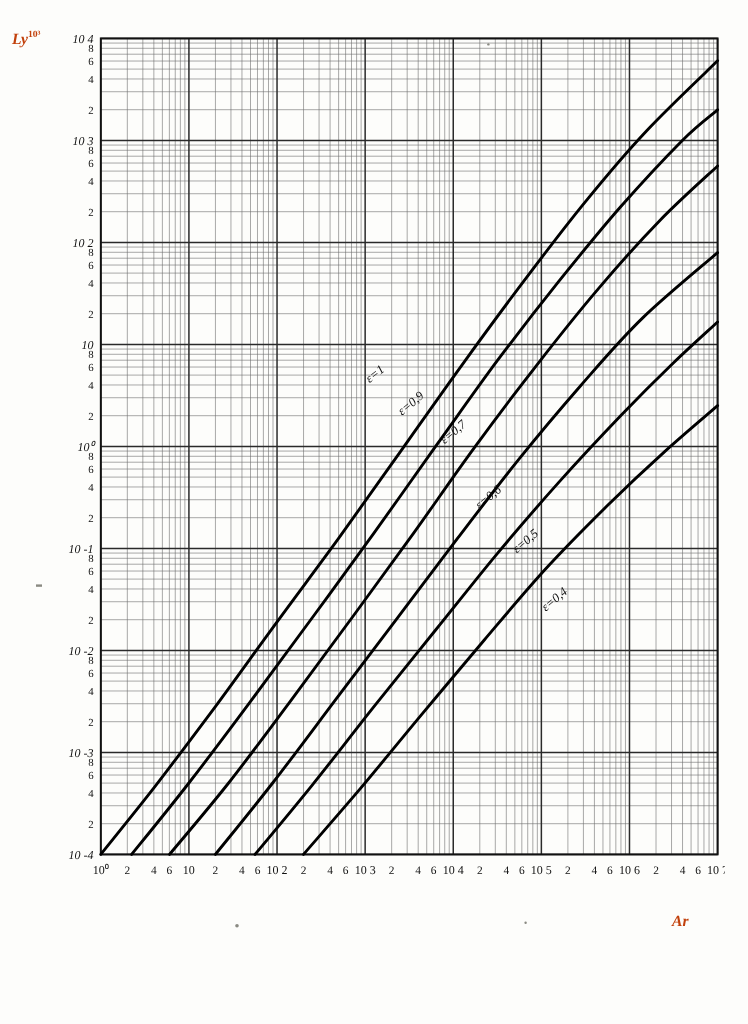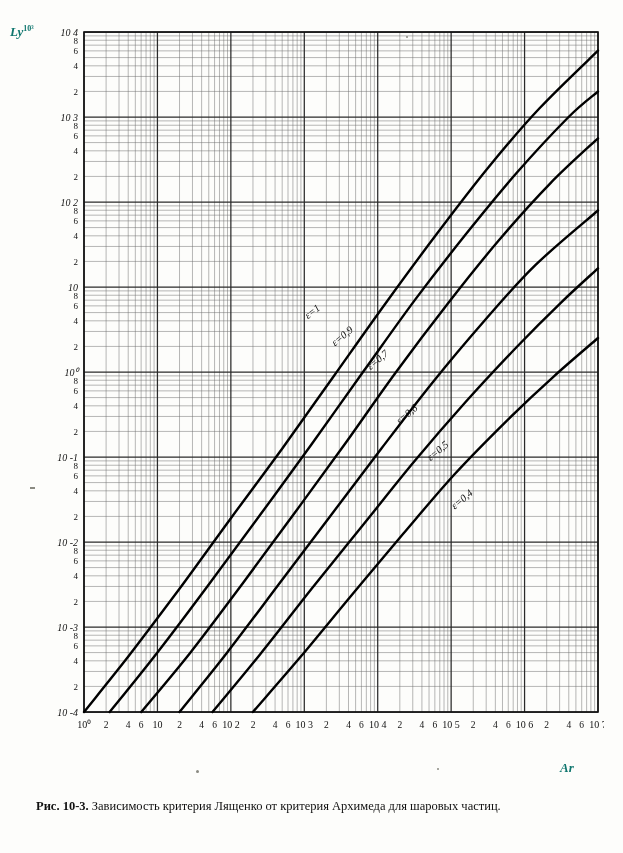--- a/index.html
+++ b/index.html
@@ -26,21 +26,21 @@
     width:562px;height:718px;
     display:block;
   }
   
   .axis-title{
     position:absolute;
     font-family:"Liberation Serif", serif;
     font-style:italic;
     font-weight:bold;
     font-size:13px;
-    color:#0f766e;
+    color:#c2410c;
     white-space:nowrap;
   }
   #ylabel{ left:10px; top:24px; }
   #ylabel sup{ font-size:8px; font-style:normal; }
   #xlabel{ left:560px; top:760px;text-align:center; }
 
   
   .caption{
     position:absolute;
     left:36px;top:798px;width:560px;
@@ -291,22 +291,18 @@
         </g>
       </svg>
   </div>
 
   <div class="axis-title" id="ylabel">
     <span>Ly</span><sup>10³</sup>
   </div>
 
   <div class="axis-title" id="xlabel">Ar</div>
 
-  <div class="caption">
-    <b>Рис. 10-3.</b>
-    <span>Зависимость критерия Лященко от критерия Архимеда для шаровых частиц.</span>
-  </div>
 
   <div class="speck" style="left:406px;top:36px;width:2px;height:2px;"></div>
   <div class="speck" style="left:30px;top:487px;width:5px;height:2px;border-radius:0;"></div>
   <div class="speck" style="left:196px;top:770px;width:3px;height:3px;"></div>
   <div class="speck" style="left:437px;top:768px;width:2px;height:2px;"></div>
 </div>
 
 </body></html>

